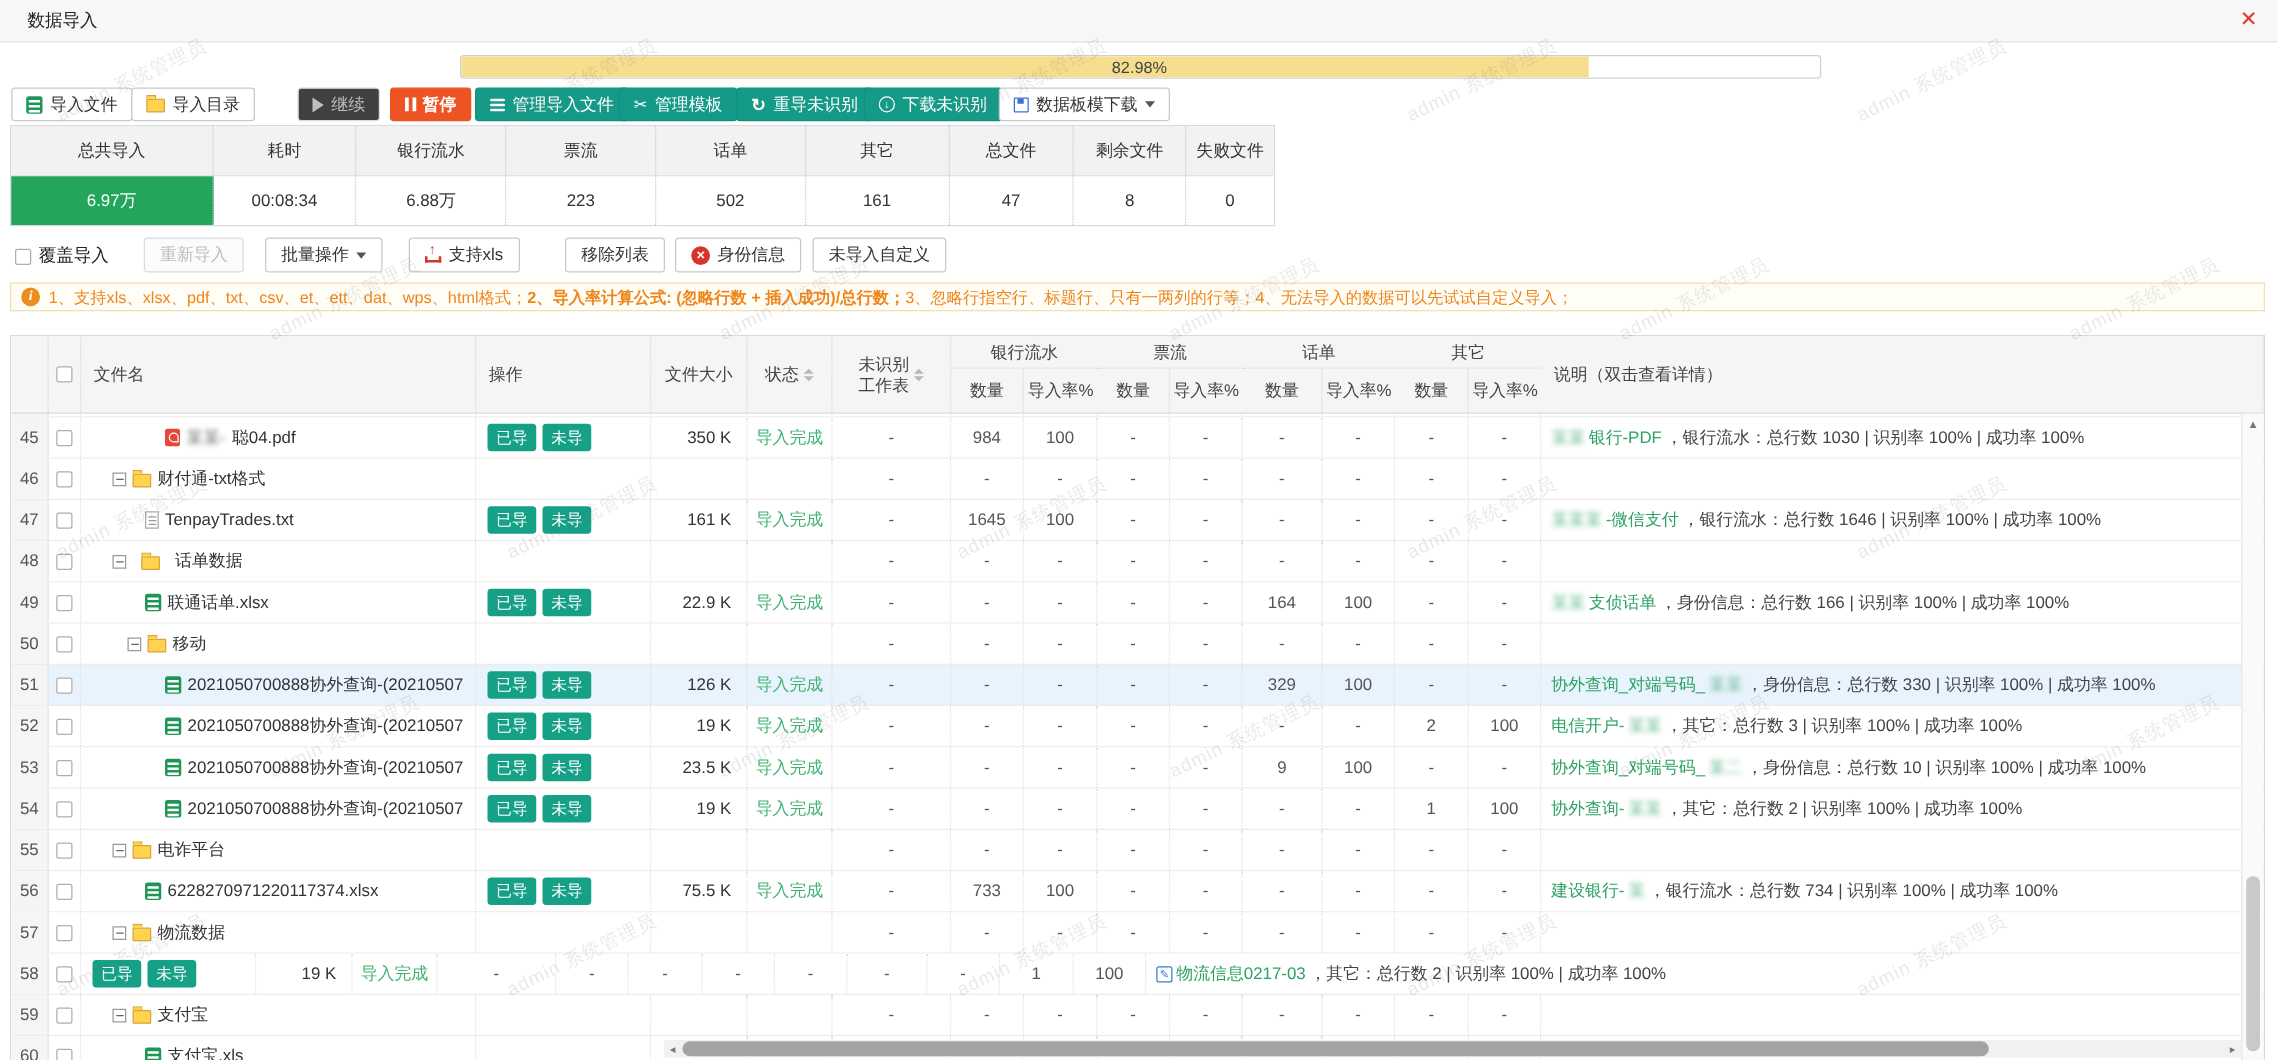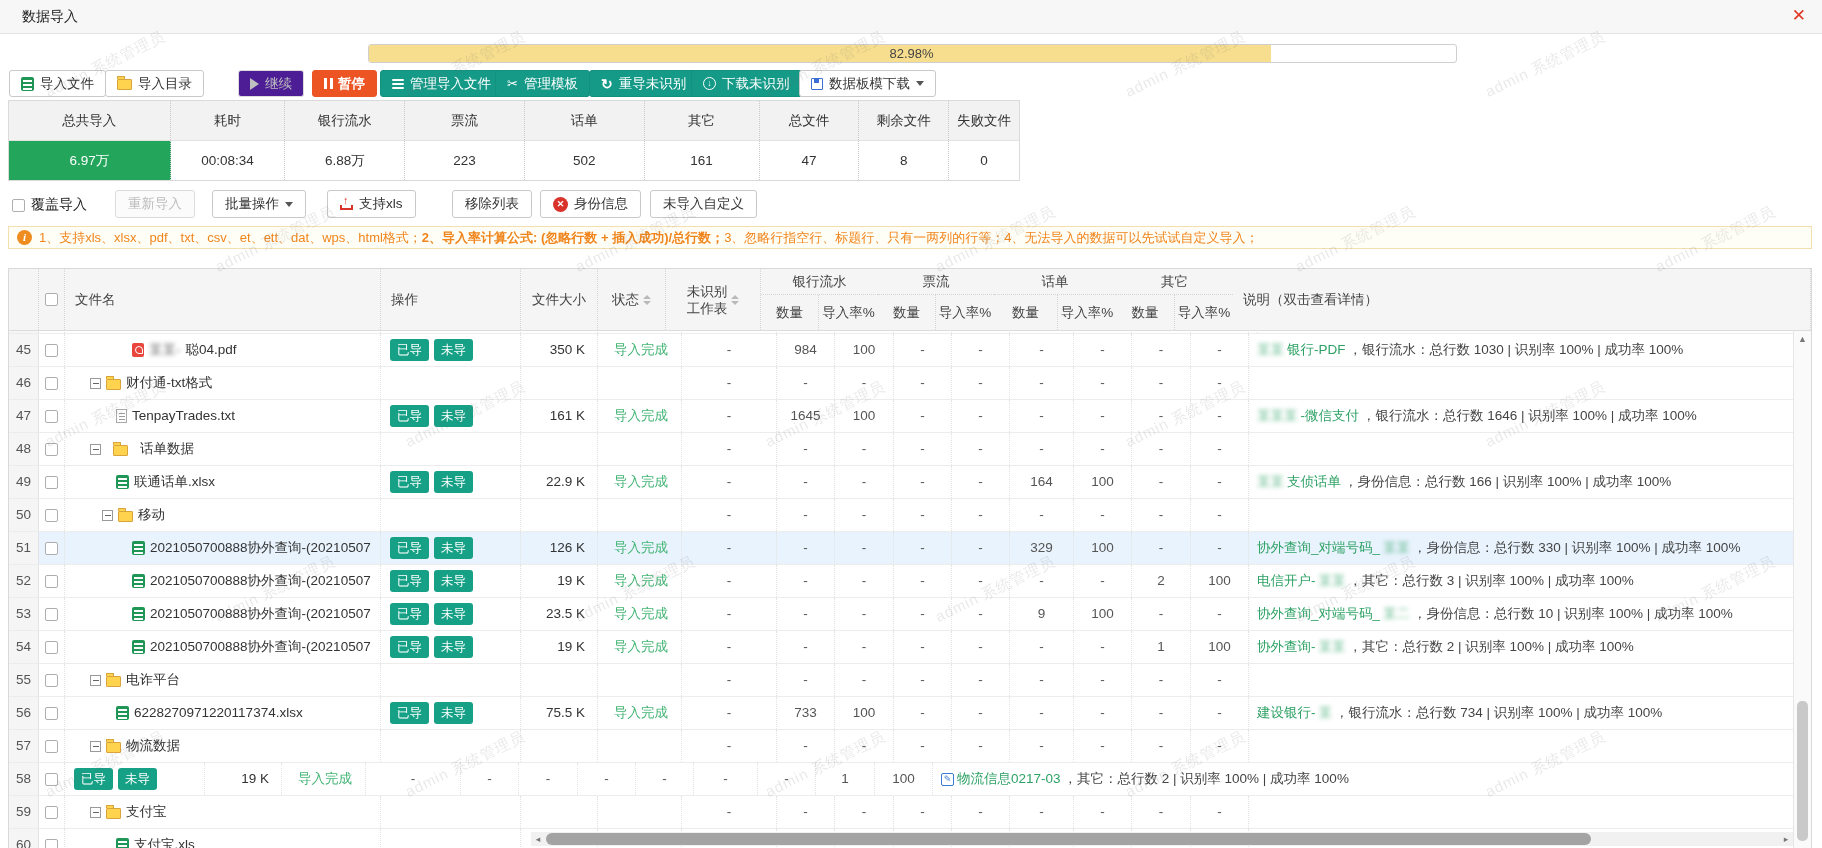--- a/index.html
+++ b/index.html
@@ -11,21 +11,21 @@
   .close{position:absolute;right:16px;top:6px;color:#e13a26;font-size:17px;font-weight:bold;cursor:pointer;line-height:20px;}
   
   .progress-track{position:absolute;left:368px;top:44px;width:1087px;height:17px;border:1px solid #cfcfcf;border-radius:3px;background:#fff;overflow:hidden;}
   .progress-fill{height:100%;background:#f6de8e;}
   .progress-label{position:absolute;left:368px;top:44px;width:1087px;height:19px;text-align:center;line-height:19px;font-size:13px;color:#444;}
   
   .btn{position:absolute;top:70px;height:27px;box-sizing:border-box;display:inline-flex;align-items:center;gap:6px;
        padding:0 11px;font-size:13.5px;border-radius:3px;border:1px solid #c9c9c9;background:#fff;color:#333;cursor:pointer;white-space:nowrap;}
   .btn.teal{background:#159a88;border-color:#11917f;color:#fff;}
   .btn.orange{background:#ec5424;border-color:#ec5424;color:#fff;font-weight:bold;}
-  .btn.disabled{background:#4c1d95;border-color:#dcdcdc;color:#bdbdbd;cursor:default;}
+  .btn.disabled{background:#404040;border-color:#dcdcdc;color:#bdbdbd;cursor:default;}
   
   .ic{flex:none;display:inline-block;}
   .ic-excel{width:13px;height:14px;background:#1f9655;border-radius:2px;position:relative;}
   .ic-excel::after{content:"";position:absolute;left:2px;right:2px;top:3px;height:2px;background:#fff;box-shadow:0 4px 0 #fff,0 8px 0 #fff;}
   .ic-folder{width:15px;height:11px;background:#ffd34d;border:1px solid #d9a43b;border-radius:1px;position:relative;box-sizing:border-box;margin-top:2px;}
   .ic-folder::before{content:"";position:absolute;top:-4px;left:-1px;width:6px;height:2px;background:#ffd34d;border:1px solid #d9a43b;border-bottom:none;border-radius:1px 1px 0 0;}
   .ic-play{width:0;height:0;border-left:9px solid #bfbfbf;border-top:6px solid transparent;border-bottom:6px solid transparent;}
   .ic-pause{width:3px;height:11px;background:#fff;box-shadow:6px 0 0 #fff;margin-right:5px;}
   .ic-stack{width:12px;height:2px;background:#fff;border-radius:1px;box-shadow:0 4px 0 #fff,0 8px 0 #fff;margin-top:-8px;}
   .ic-scissors{color:#fff;font-size:13px;line-height:13px;}
@@ -81,21 +81,21 @@
   .tbody{margin-top:-15px;position:relative;z-index:1;}
   .trow{display:flex;height:32px;line-height:32px;border-bottom:1px solid #ececec;background:#fff;}
   .trow.hl{background:#e9f3fd;}
   .c{box-sizing:border-box;border-right:1px dotted #e2e2e2;overflow:hidden;white-space:nowrap;flex:none;}
   .c.num{background:#f5f5f5;text-align:center;color:#555;border-right:1px solid #e3e3e3;}
   .c.chk{display:flex;align-items:center;justify-content:center;}
   .c.name{display:flex;align-items:center;gap:5px;}
   .c.ops{display:flex;align-items:center;gap:5px;padding-left:9px;}
   .badge{background:#16a085;color:#fff;font-size:12.5px;padding:2.5px 7px;border-radius:3px;line-height:normal;cursor:pointer;}
   .c.size{text-align:right;padding-right:12px;}
-  .c.status{text-align:left;color:#41b473;margin-left:16px;}
+  .c.status{text-align:center;color:#41b473;}
   .c.d{text-align:center;color:#555;}
   .c.note{flex:1;padding-left:8px;color:#444;display:flex;align-items:center;gap:3px;}
   .tg{width:11px;height:11px;border:1px solid #9a9a9a;background:#fff;position:relative;flex:none;box-sizing:border-box;}
   .tg::after{content:"";position:absolute;left:1.5px;right:1.5px;top:4px;height:1px;background:#666;}
   .note-link{color:#2ea265;}
   .blurred{filter:blur(2px);opacity:.7;}
   
   .vscroll{position:absolute;top:62px;right:0;bottom:0;width:18px;background:#fafafa;border-left:1px solid #e6e6e6;z-index:3;box-sizing:border-box;}
   .vs-up{height:17px;text-align:center;font-size:9px;color:#777;line-height:17px;cursor:pointer;}
   .vs-thumb{position:absolute;left:3px;right:3px;top:370px;height:140px;background:#c9c9c9;border-radius:5px;cursor:pointer;}

